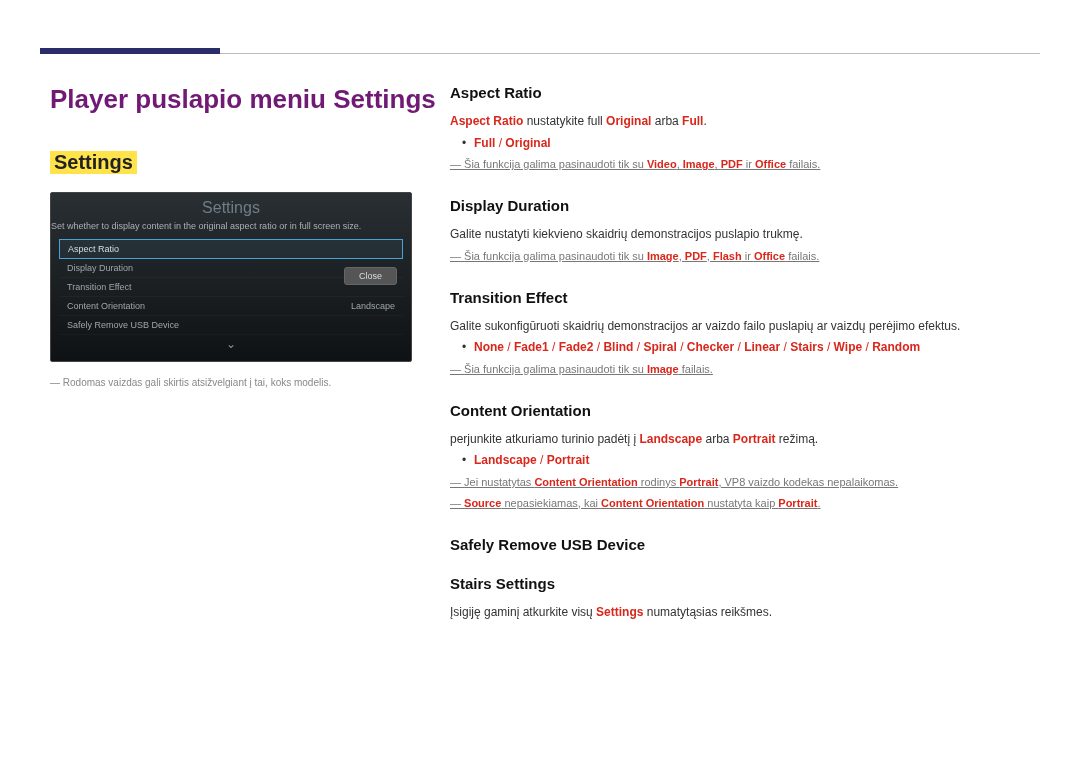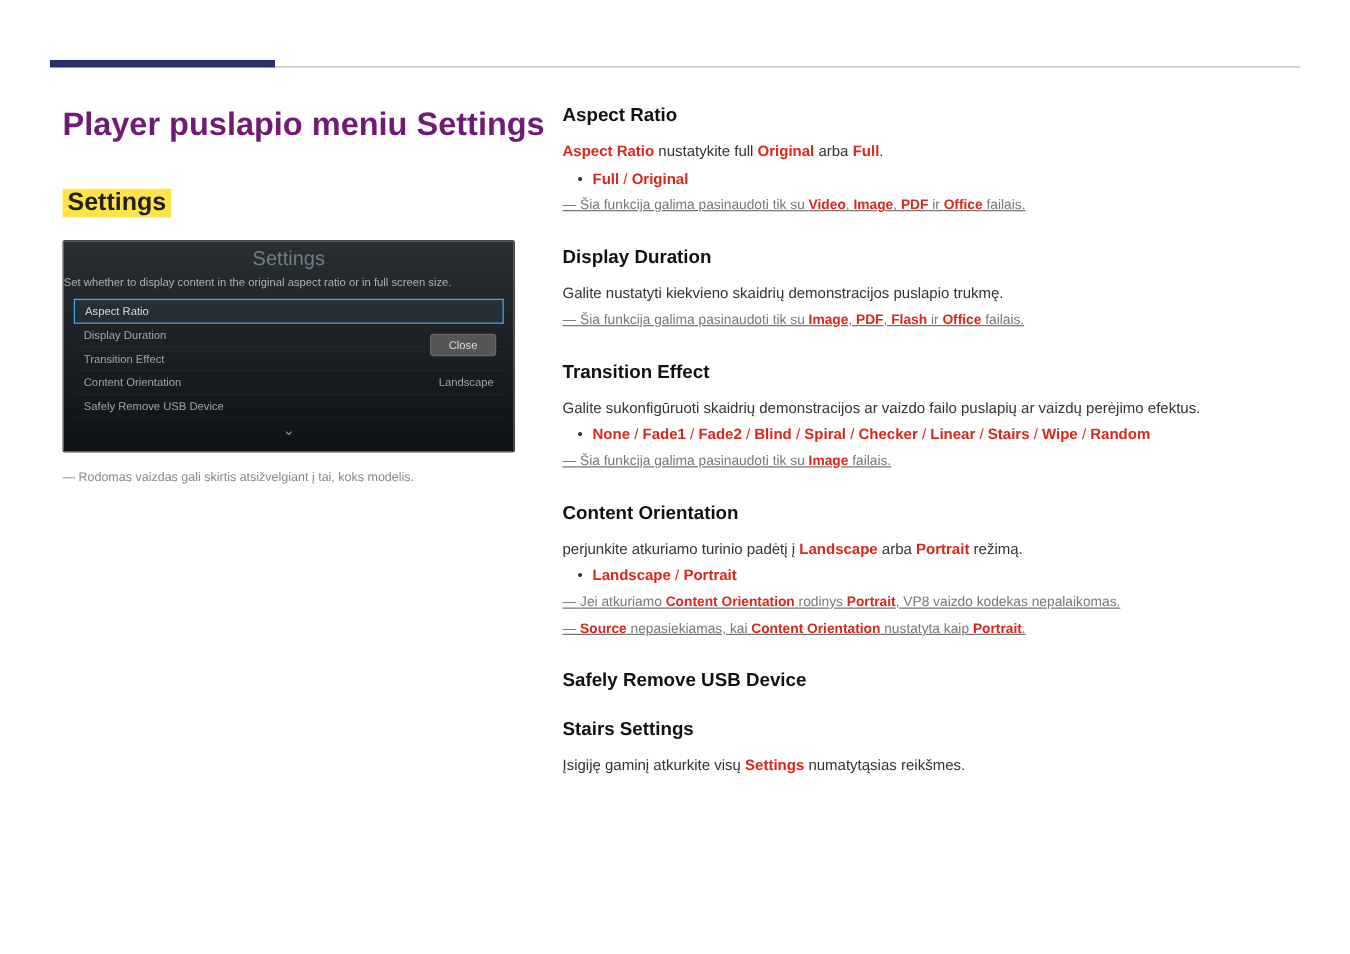--- a/index.html
+++ b/index.html
@@ -241,21 +241,21 @@
 
     <div class="block">
       <h3 class="topic">Content Orientation</h3>
       <div class="line">
         <span>perjunkite atkuriamo turinio padėtį į </span><span class="red">Landscape</span><span> arba </span><span class="red">Portrait</span><span> režimą.</span>
       </div>
       <div class="bullet">
         <span class="red">Landscape</span><span class="red-plain"> / </span><span class="red">Portrait</span>
       </div>
       <div class="dash-note">
-        <span>Jei atkuriamo </span><span class="red">Content Orientation</span><span> rodinys </span><span class="red">Portrait</span><span>, VP8 vaizdo kodekas nepalaikomas.</span>
+        <span>Jei nustatytas </span><span class="red">Content Orientation</span><span> rodinys </span><span class="red">Portrait</span><span>, VP8 vaizdo kodekas nepalaikomas.</span>
       </div>
       <div class="dash-note">
         <span class="red">Source</span><span> nepasiekiamas, kai </span><span class="red">Content Orientation</span><span> nustatyta kaip </span><span class="red">Portrait</span><span>.</span>
       </div>
     </div>
 
     <div class="block">
       <h3 class="topic">Safely Remove USB Device</h3>
     </div>
 

